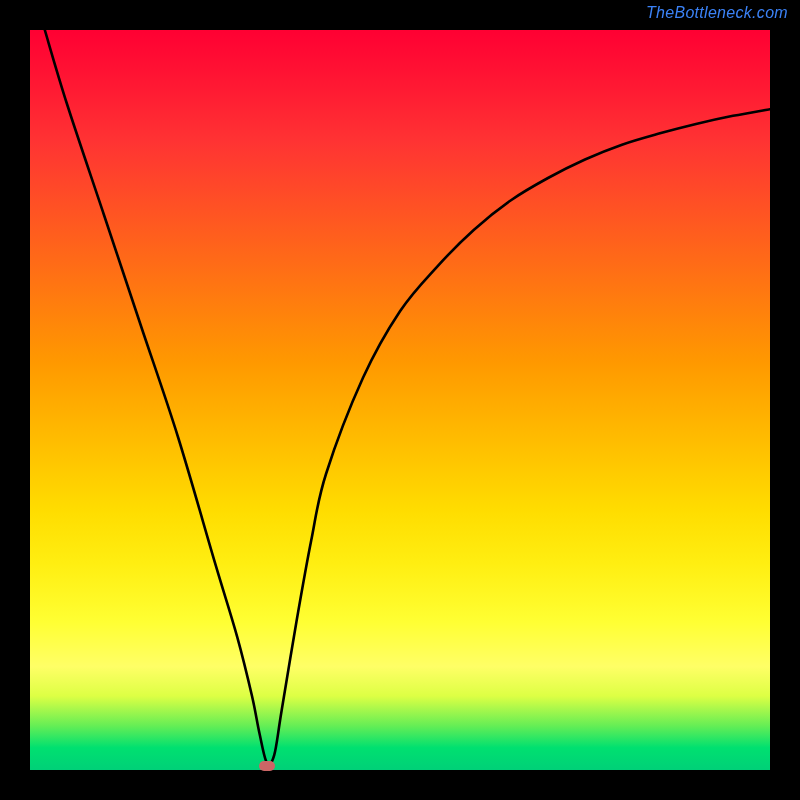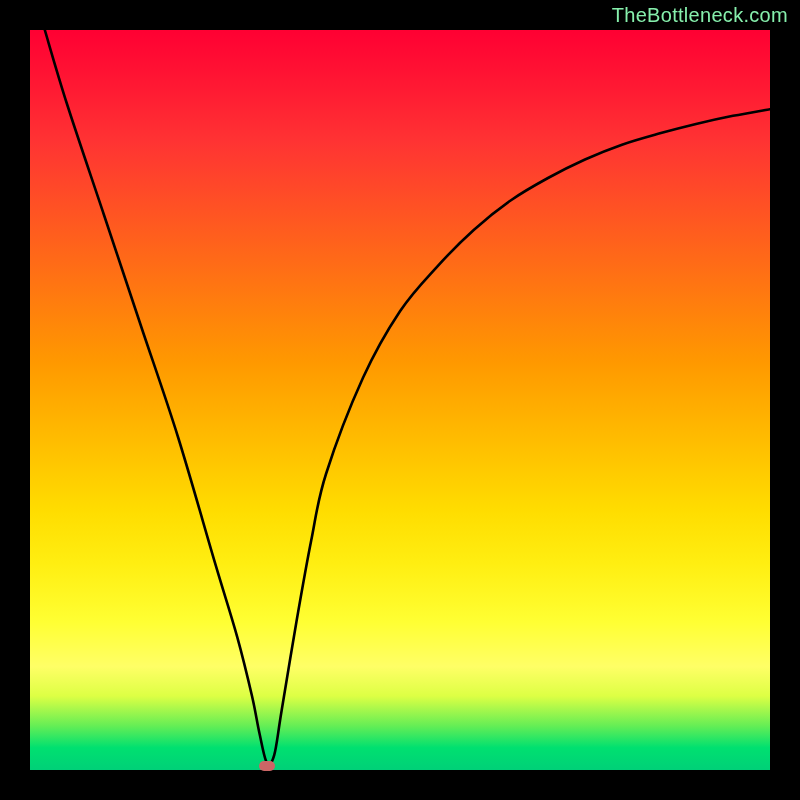--- a/index.html
+++ b/index.html
@@ -32,24 +32,25 @@
       #66ee55 94%,
       #00e070 97%,
       #00d078 100%
     );
   }
   .watermark {
     position: absolute;
     top: 4px;
     right: 12px;
     font-family: Arial, Helvetica, sans-serif;
-    font-size: 20px;
-    color: #86efac;
+    font-size: 16px;
+    color: #3b82f6;
     letter-spacing: 0.3px;
     user-select: none;
+    font-style: italic;
   }
   svg.curve {
     position: absolute;
     left: 0; top: 0;
     width: 100%; height: 100%;
   }
   .marker {
     position: absolute;
     width: 16px;
     height: 10px;

